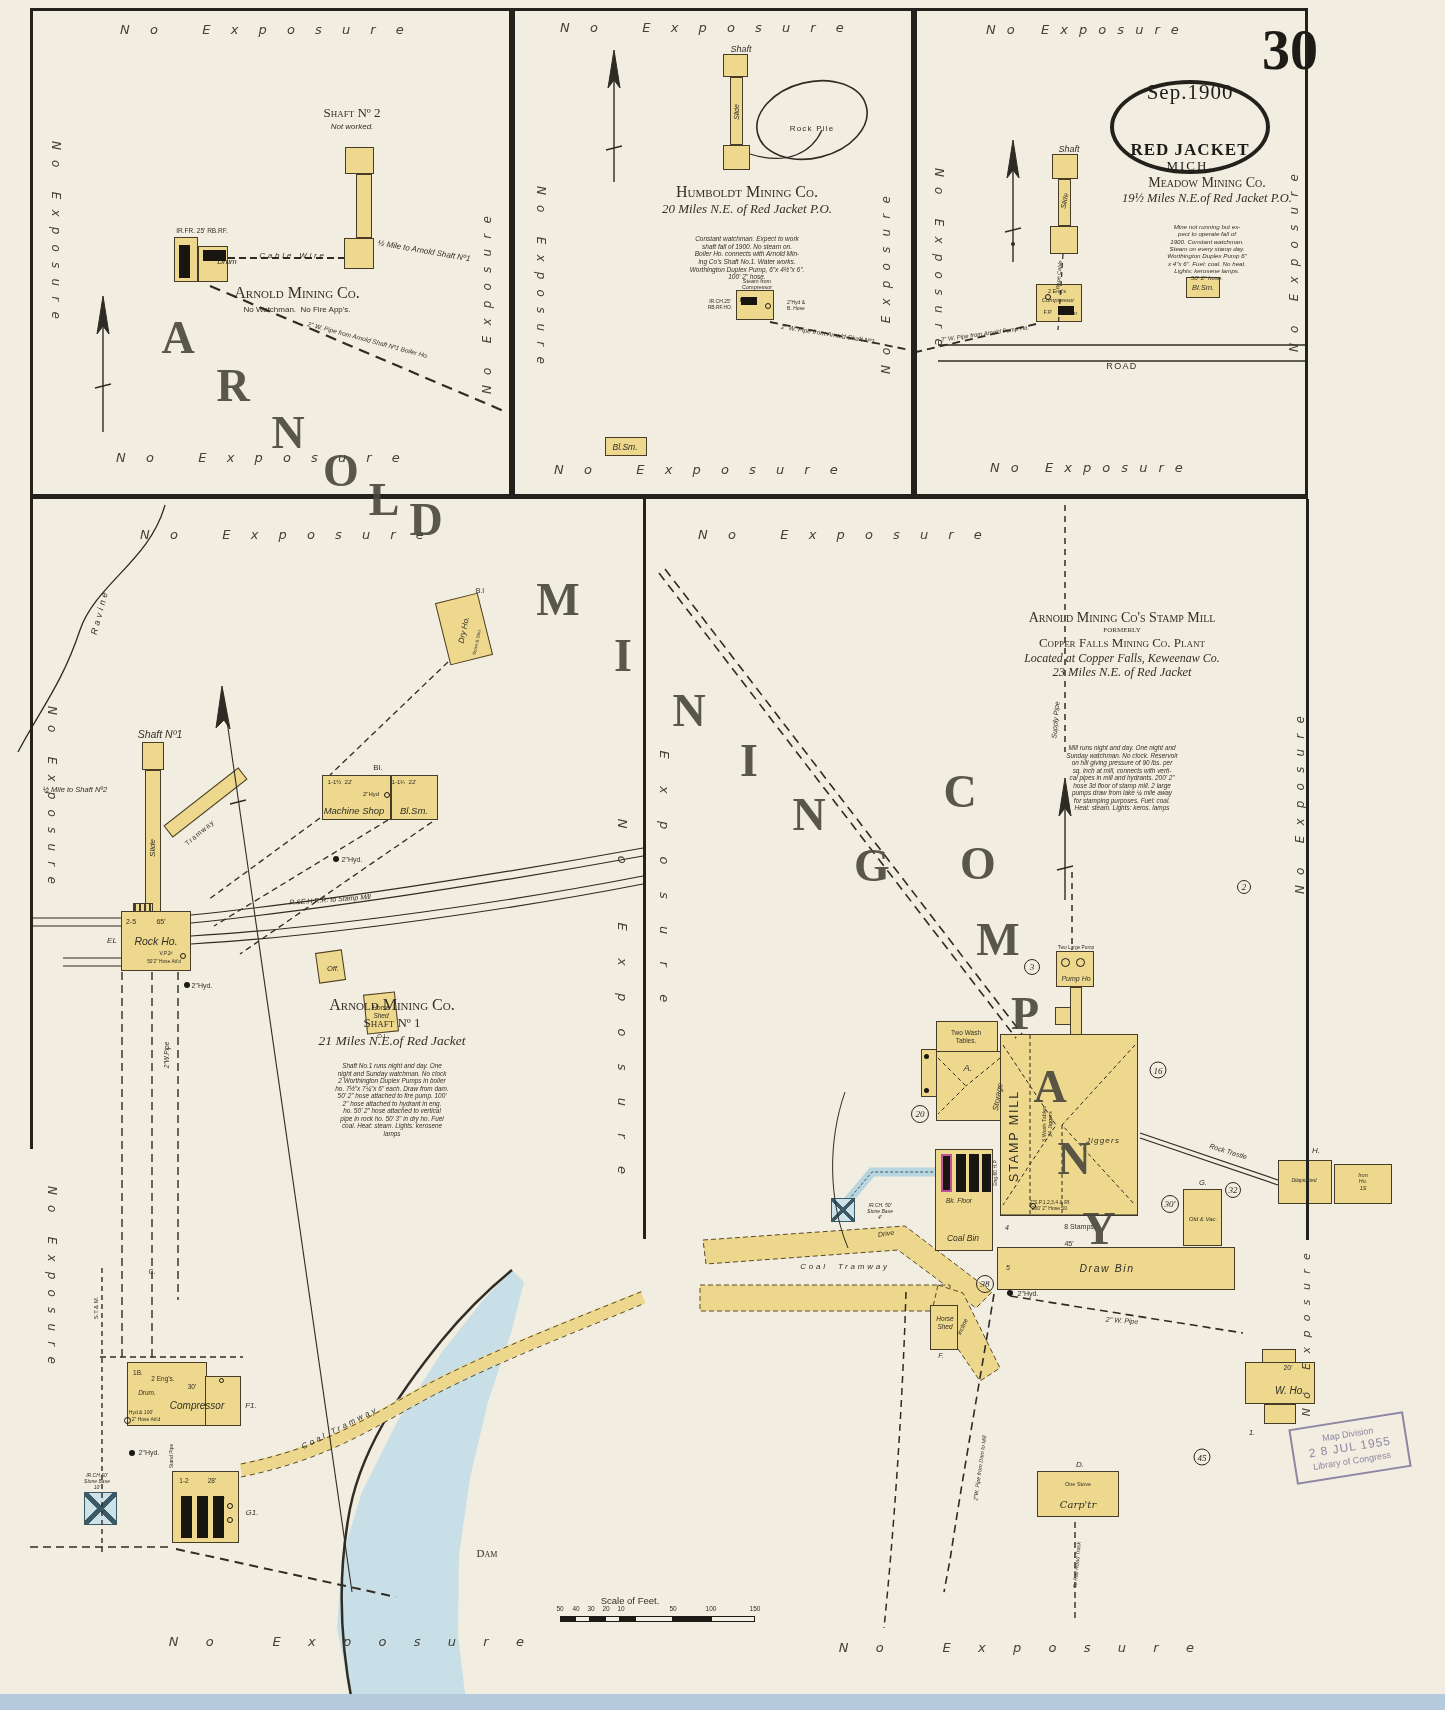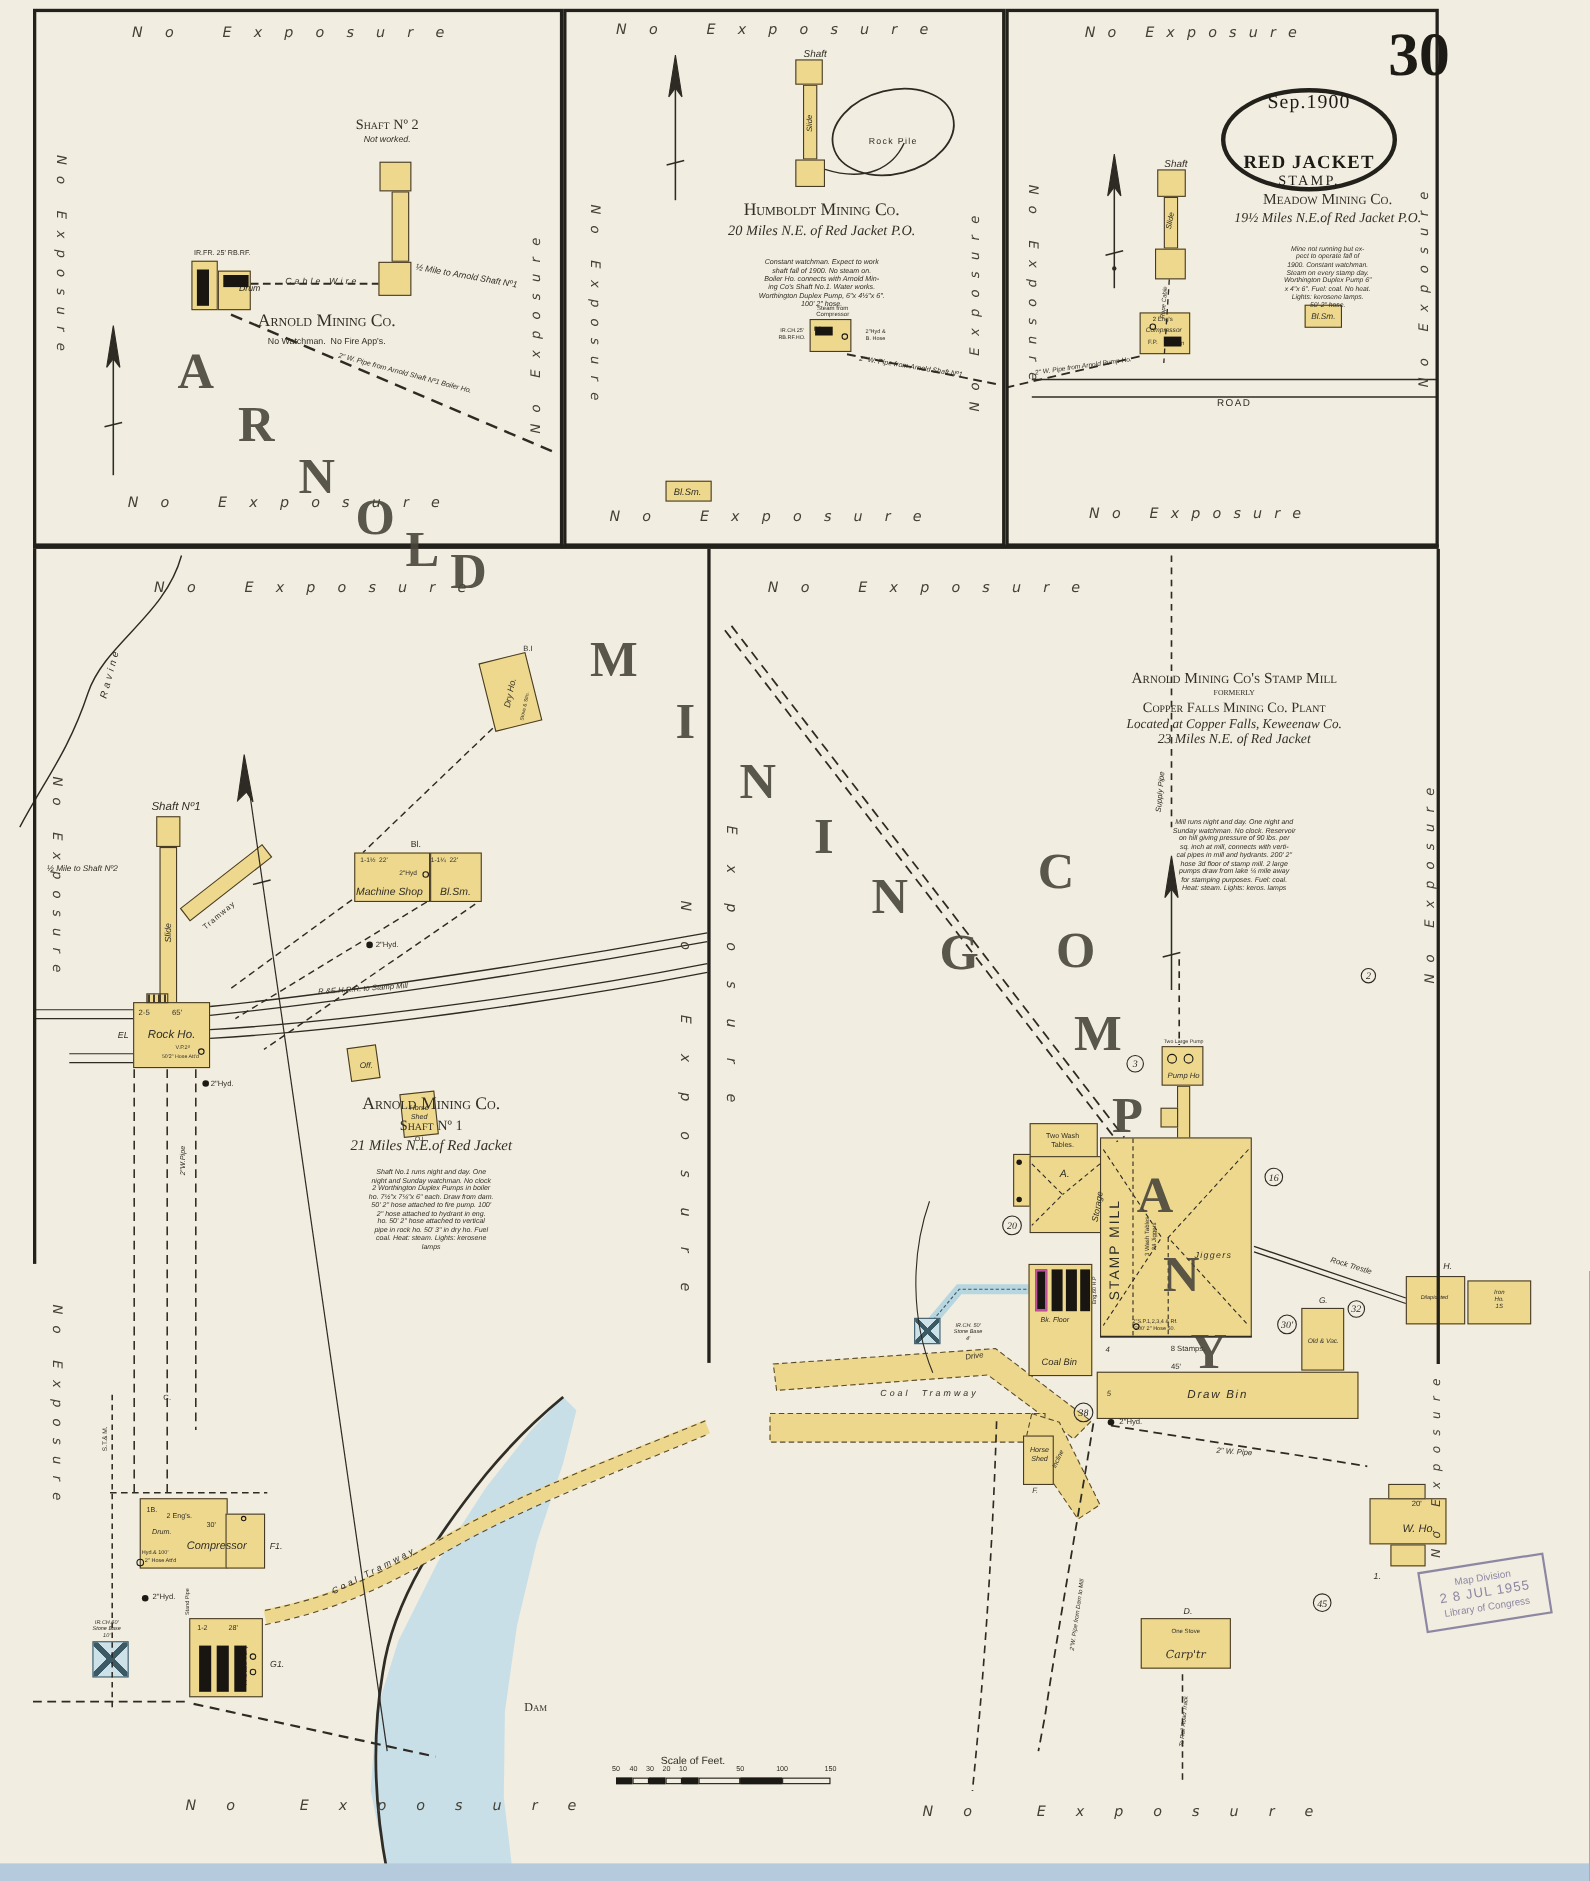--- a/index.html
+++ b/index.html
@@ -27,21 +27,21 @@
   .comb{background:repeating-linear-gradient(90deg,#473c28 0 2px,#edd88e 2px 5px);}
   .blk{position:absolute;background:#191611;box-sizing:border-box;}
   .pinkb{border:2px solid #c2519d;}
   .ring{position:absolute;border:1.5px solid #1c1a15;border-radius:50%;box-sizing:border-box;}
   .dot{position:absolute;background:#1c1a15;border-radius:50%;}
   .seg{position:absolute;border:1px solid #1c1a15;box-sizing:border-box;}
   .seg.b{background:#1c1a15;} .seg.w{background:#f1ede0;}
   .circled{position:absolute;border:1.3px solid #2b2923;border-radius:50%;color:#2b2923;display:flex;align-items:center;justify-content:center;font-family:"Liberation Serif",serif;font-style:italic;transform:translate(-50%,-50%);box-sizing:border-box;font-size:9px;background:transparent;}
   #page-number{position:absolute;left:1262px;top:18px;font-family:"Liberation Serif",serif;font-weight:bold;font-size:56px;color:#1d1b16;}
   #title-oval{position:absolute;left:1110px;top:80px;width:152px;height:86px;border:4px solid #23211b;border-radius:50%;display:flex;flex-direction:column;align-items:center;justify-content:center;color:#1d1b16;}
-  #title-oval .d{font-family:"Liberation Serif",serif;font-size:18px;letter-spacing:1px;}
+  #title-oval .d{font-family:"Liberation Serif",serif;font-size:21px;letter-spacing:1px;}
   #title-oval .c{font-family:"Liberation Serif",serif;font-weight:bold;font-size:17px;letter-spacing:1px;line-height:1;margin-top:36px;}
   #title-oval .s{font-family:"Liberation Serif",serif;font-size:13px;letter-spacing:2px;}
   #loc-stamp{position:absolute;left:1292px;top:1420px;width:112px;height:52px;border:2.5px solid #8e87a3;color:#8e87a3;transform:rotate(-9deg);display:flex;flex-direction:column;align-items:center;justify-content:center;font-size:9px;line-height:1.3;background:rgba(241,237,224,.6);}
   #loc-stamp .mid{font-size:12px;letter-spacing:1px;}
   #bottom-strip{position:absolute;left:0;top:1694px;width:100%;height:16px;background:#b5cbdd;}
 </style>
 </head>
 <body>
 
 <div id="stage">
@@ -465,21 +465,21 @@
       <div class="circled" style="left: 1170px; top: 1204px; width: 18px; height: 18px;">30'</div>
       <div class="circled" style="left: 985px; top: 1284px; width: 18px; height: 18px;">38</div>
       <div class="circled" style="left: 1233px; top: 1190px; width: 16px; height: 16px;">32</div>
       <div class="circled" style="left: 1202px; top: 1457px; width: 17px; height: 17px;">45</div>
     </div>
 
   <div id="page-number">30</div>
   <div id="title-oval">
     <span class="d">Sep.1900</span>
     <span class="c">RED JACKET</span>
-    <span class="s">STAMP.</span>
+    <span class="s">MICH.</span>
   </div>
   <div id="loc-stamp">
     <span>Map Division</span>
     <span class="mid">2 8 JUL 1955</span>
     <span>Library of Congress</span>
   </div>
 
   <div id="bottom-strip"></div>
 </div>
 

